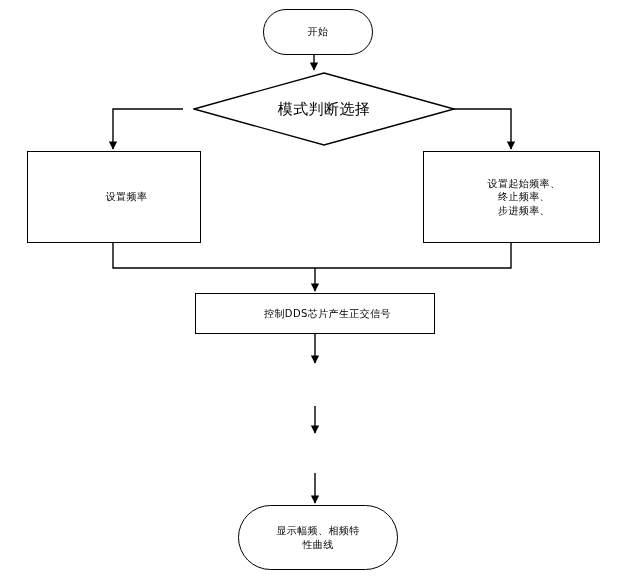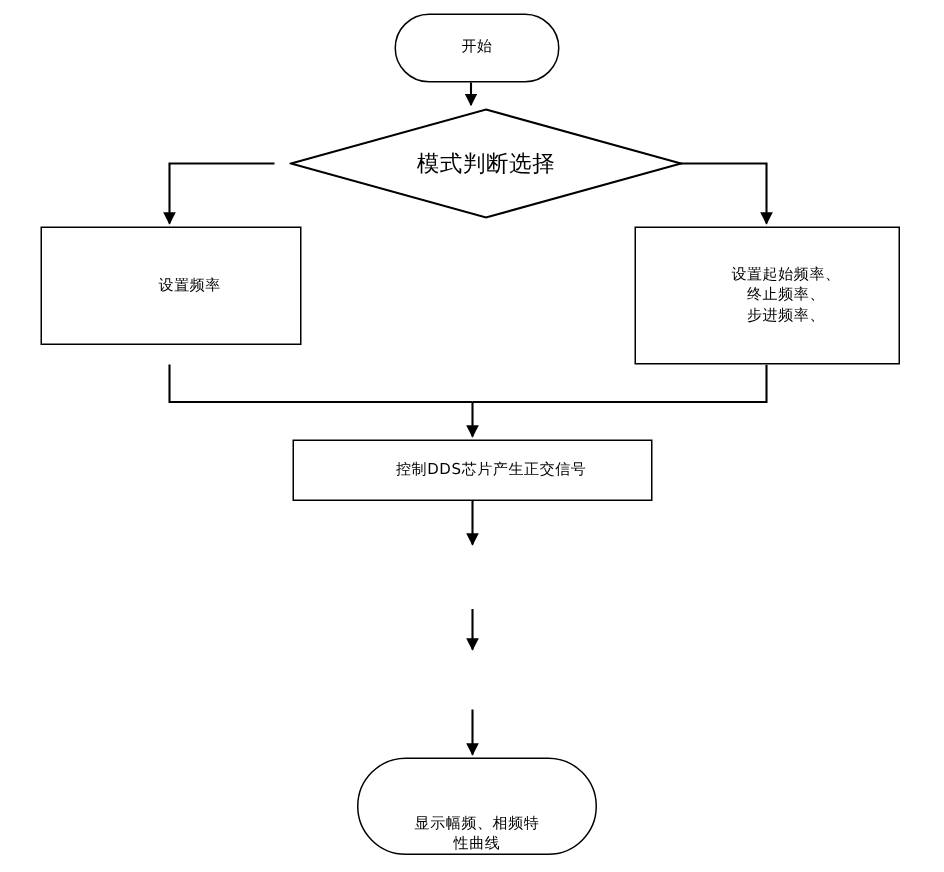--- a/index.html
+++ b/index.html
@@ -71,26 +71,26 @@
     align-items: center;
     justify-content: center;
     font-size: 15px;
     letter-spacing: 0.4px;
     color: #000000;
     text-align: center;
   }
   
   #node-start   { left: 263px; top: 9px;   width: 110px; height: 46px; }
   #node-decision{ left: 193px; top: 72px;  width: 262px; height: 74px; }
-  #node-set-freq{ left: 27px;  top: 151px; width: 174px; height: 79px; }
+  #node-set-freq{ left: 27px;  top: 151px; width: 174px; height: 92px; }
   #node-set-sweep{left: 423px; top: 151px; width: 177px; height: 92px; }
   #node-dds     { left: 195px; top: 293px; width: 240px; height: 41px; }
   #node-ad      { left: 195px; top: 365px; width: 240px; height: 41px; }
   #node-process { left: 224px; top: 435px; width: 184px; height: 38px; }
-  #node-end     { left: 238px; top: 505px; width: 160px; height: 65px; align-items: flex-end; }
+  #node-end     { left: 238px; top: 505px; width: 160px; height: 65px; }
 </style>
 </head>
 <body>
 
 <div id="canvas">
 
   <svg id="edges" viewBox="0 0 629 581" xmlns="http://www.w3.org/2000/svg">
     <defs>
       <marker id="arrow" viewBox="0 0 10 10" refX="9" refY="5" markerWidth="6" markerHeight="6" orient="auto-start-reverse">
         <path d="M 0 0 L 10 5 L 0 10 z" fill="#000000"></path>

